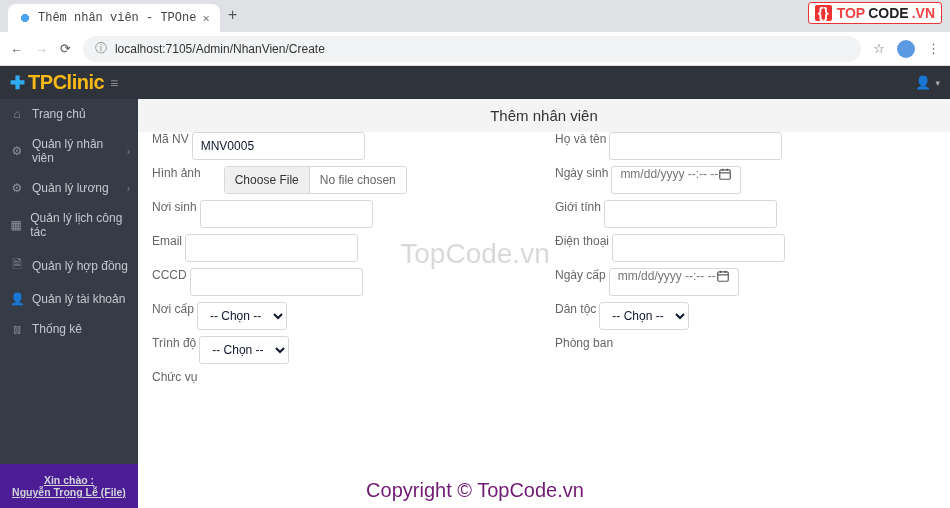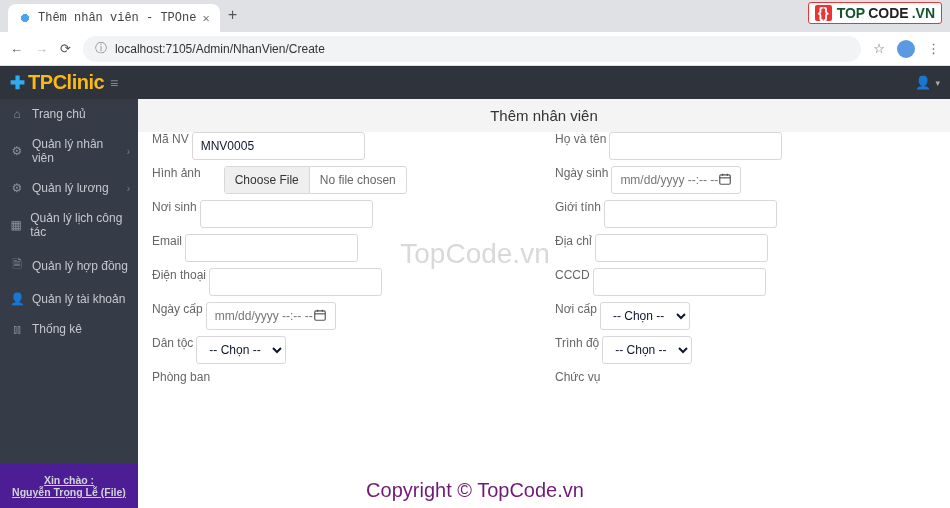--- a/index.html
+++ b/index.html
@@ -12,21 +12,21 @@
   .tab .close { color: #777; font-size: 12px; }
   .new-tab { margin-left: 8px; color: #555; font-size: 16px; align-self: center; }
   .win-ctrl { margin-left: auto; display: flex; gap: 18px; padding: 0 14px 8px 0; color: #444; font-size: 12px; }
 
   .url-bar { height: 34px; display: flex; align-items: center; padding: 0 10px; gap: 12px; border-bottom: 1px solid #ddd; font-size: 13px; color: #555; }
   .url-input { flex: 1; background: #f1f3f4; border-radius: 14px; height: 26px; display: flex; align-items: center; padding: 0 12px; gap: 8px; color: #333; font-size: 12px; }
   .url-right { display:flex; gap:12px; align-items:center; color:#666; }
 
   
   .topcode-logo { position: absolute; right: 8px; top: 2px; background: #fff; border: 1px solid #e33; color: #222; font-weight: 700; padding: 2px 6px; font-size: 14px; border-radius: 3px; display:flex; align-items:center; gap:3px;}
-  .topcode-logo .red { color: #14532d; }
+  .topcode-logo .red { color: #ef4444; }
   .topcode-logo .bracket { background:#e33; color:#fff; padding:0 3px; border-radius:2px; margin-right:2px;}
 
   
   .appbar { height: 33px; background: #2e333c; display: flex; align-items: center; padding: 0 10px; color: #fab915; }
   .logo-wrap { display:flex; align-items:center; gap:3px; }
   .logo-mark { color:#2fabf0; font-size:18px; font-weight:bold; }
   .logo-text { font-weight: 700; font-size: 20px; letter-spacing: -0.5px; }
   .hamburger { color:#888; margin-left:6px; font-size:14px; }
   .user-menu { margin-left:auto; color:#aaa; font-size:13px; display:flex; align-items:center; gap:4px; }
 
@@ -41,21 +41,21 @@
   .side-footer a { color:#d0d3d9; text-decoration:underline; display:block; }
 
   
   .content { flex:1; background:#f4f4f4; display:flex; flex-direction:column; overflow:hidden; }
   .page-title { text-align:center; font-size:15px; font-weight:400; color:#333; padding:8px 0; background:#f4f4f4; }
   .form-area { background:#fff; padding:0 14px 14px 14px; overflow-y:auto; flex:1; position: relative; }
   .form-grid { display:grid; grid-template-columns: 1fr 1fr; column-gap: 22px; row-gap: 6px; }
   .form-group { display:flex; flex-direction:row; gap:3px; }
   .form-group label { font-size:12px; color:#666; }
   .form-group input, .form-group select { border:1px solid #d8d8d8; border-radius:3px; height:28px; padding:0 8px; font-size:12px; color:#0f172a; background:#fff; }
-  .form-group .date-inp { display:flex; align-items:center; justify-content:space-between; border:1px solid #d8d8d8; border-radius:3px; height:28px; padding:0 8px; font-size:12px; color:#777; }
+  .form-group .date-inp { display:flex; align-items:flex-start; justify-content:space-between; border:1px solid #d8d8d8; border-radius:3px; height:28px; padding:0 8px; font-size:12px; color:#777; }
   .file-wrap { display:flex; border:1px solid #d8d8d8; border-radius:3px; height:28px; align-items:stretch; font-size:12px;margin-left:20px; }
   .file-wrap .btn { padding:0 10px; border-right:1px solid #d8d8d8; display:flex; align-items:center; background:#efefef; color:#333; }
   .file-wrap .txt { padding:0 10px; display:flex; align-items:center; color:#666; }
 
   .watermark-center { position:absolute; top:50%; left:50%; transform:translate(-50%,-50%); font-size:28px; color:#d9d9d9; font-weight:400; pointer-events:none; z-index:5; }
   .watermark-bottom { position:absolute; bottom:6px; left:50%; transform:translateX(-50%); font-size:20px; color:#701a75; pointer-events:none; z-index:5; }
 
   .cal-ico svg { width:14px; height:14px; }
 </style>
 </head>
@@ -187,24 +187,20 @@
         </div>
         <div class="form-group">
           <label>Giới tính</label>
           <input type="text" style="">
         </div>
 
         <div class="form-group">
           <label>Email</label>
           <input type="text" style="">
         </div>
-        <div class="form-group">
-          <label>Địa chỉ</label>
-          <input type="text" style="">
-        </div>
 
         <div class="form-group">
           <label>Điện thoại</label>
           <input type="text" style="">
         </div>
         <div class="form-group">
           <label>CCCD</label>
           <input type="text" style="">
         </div>
 

